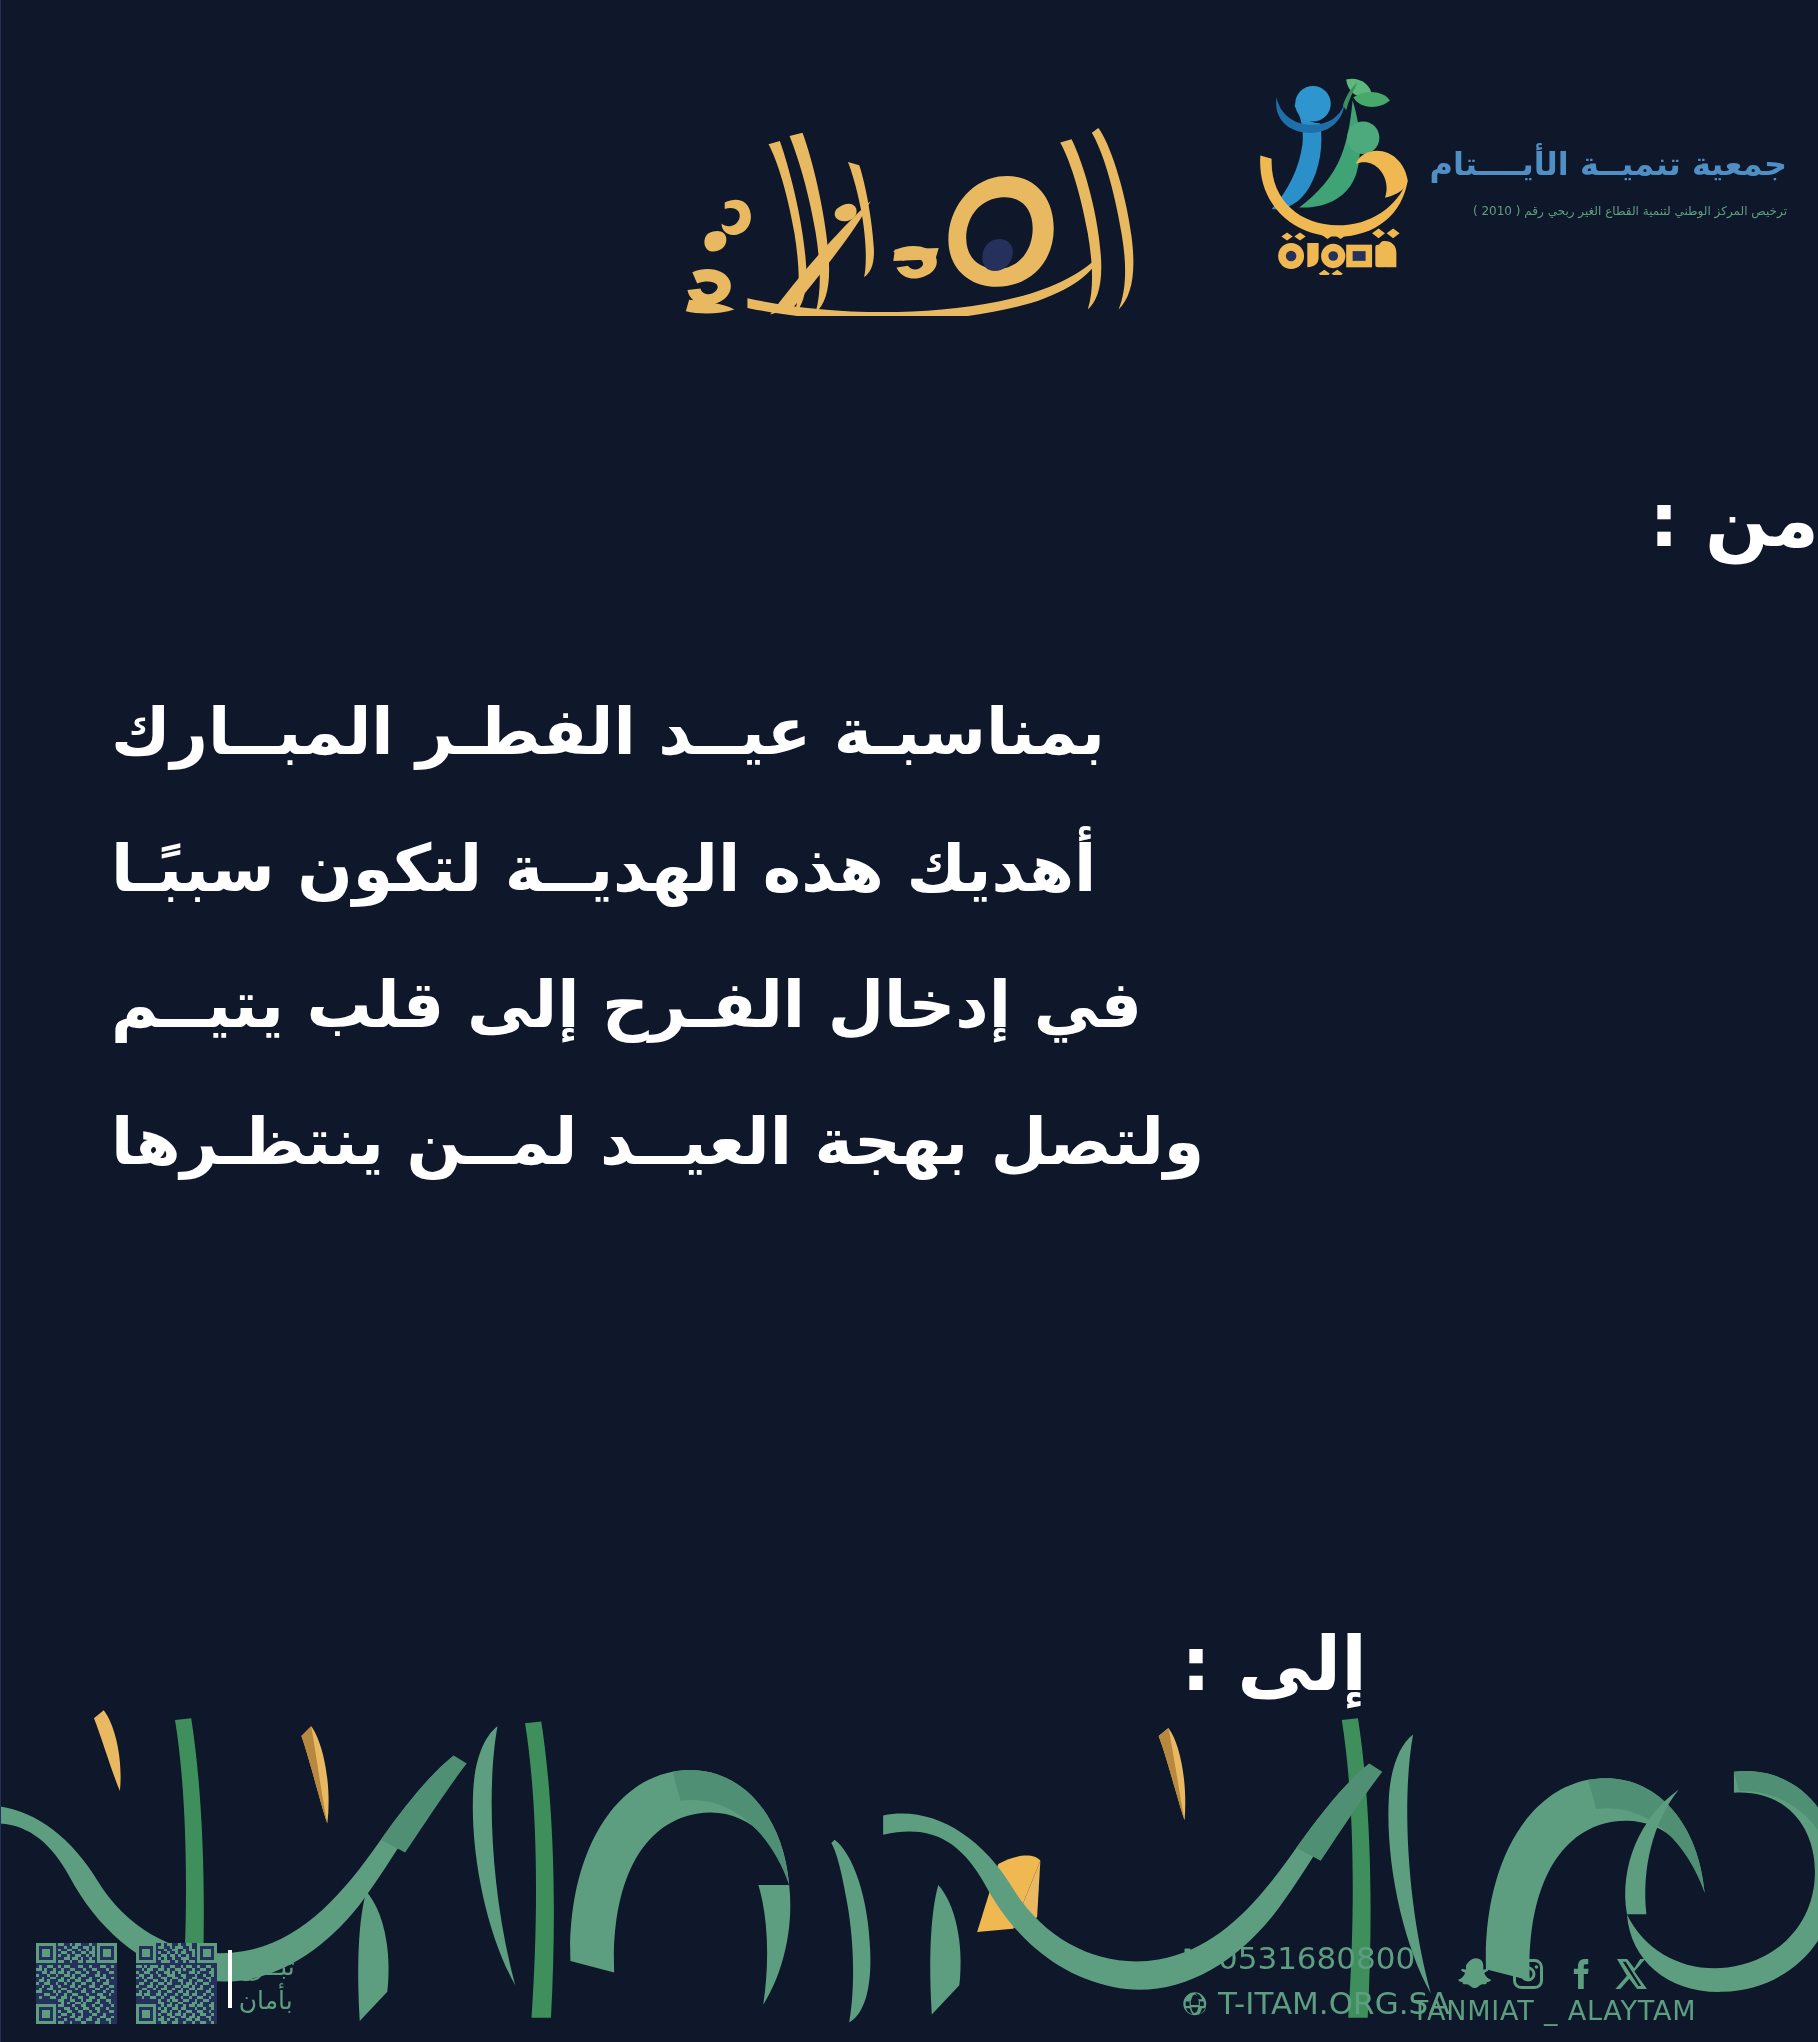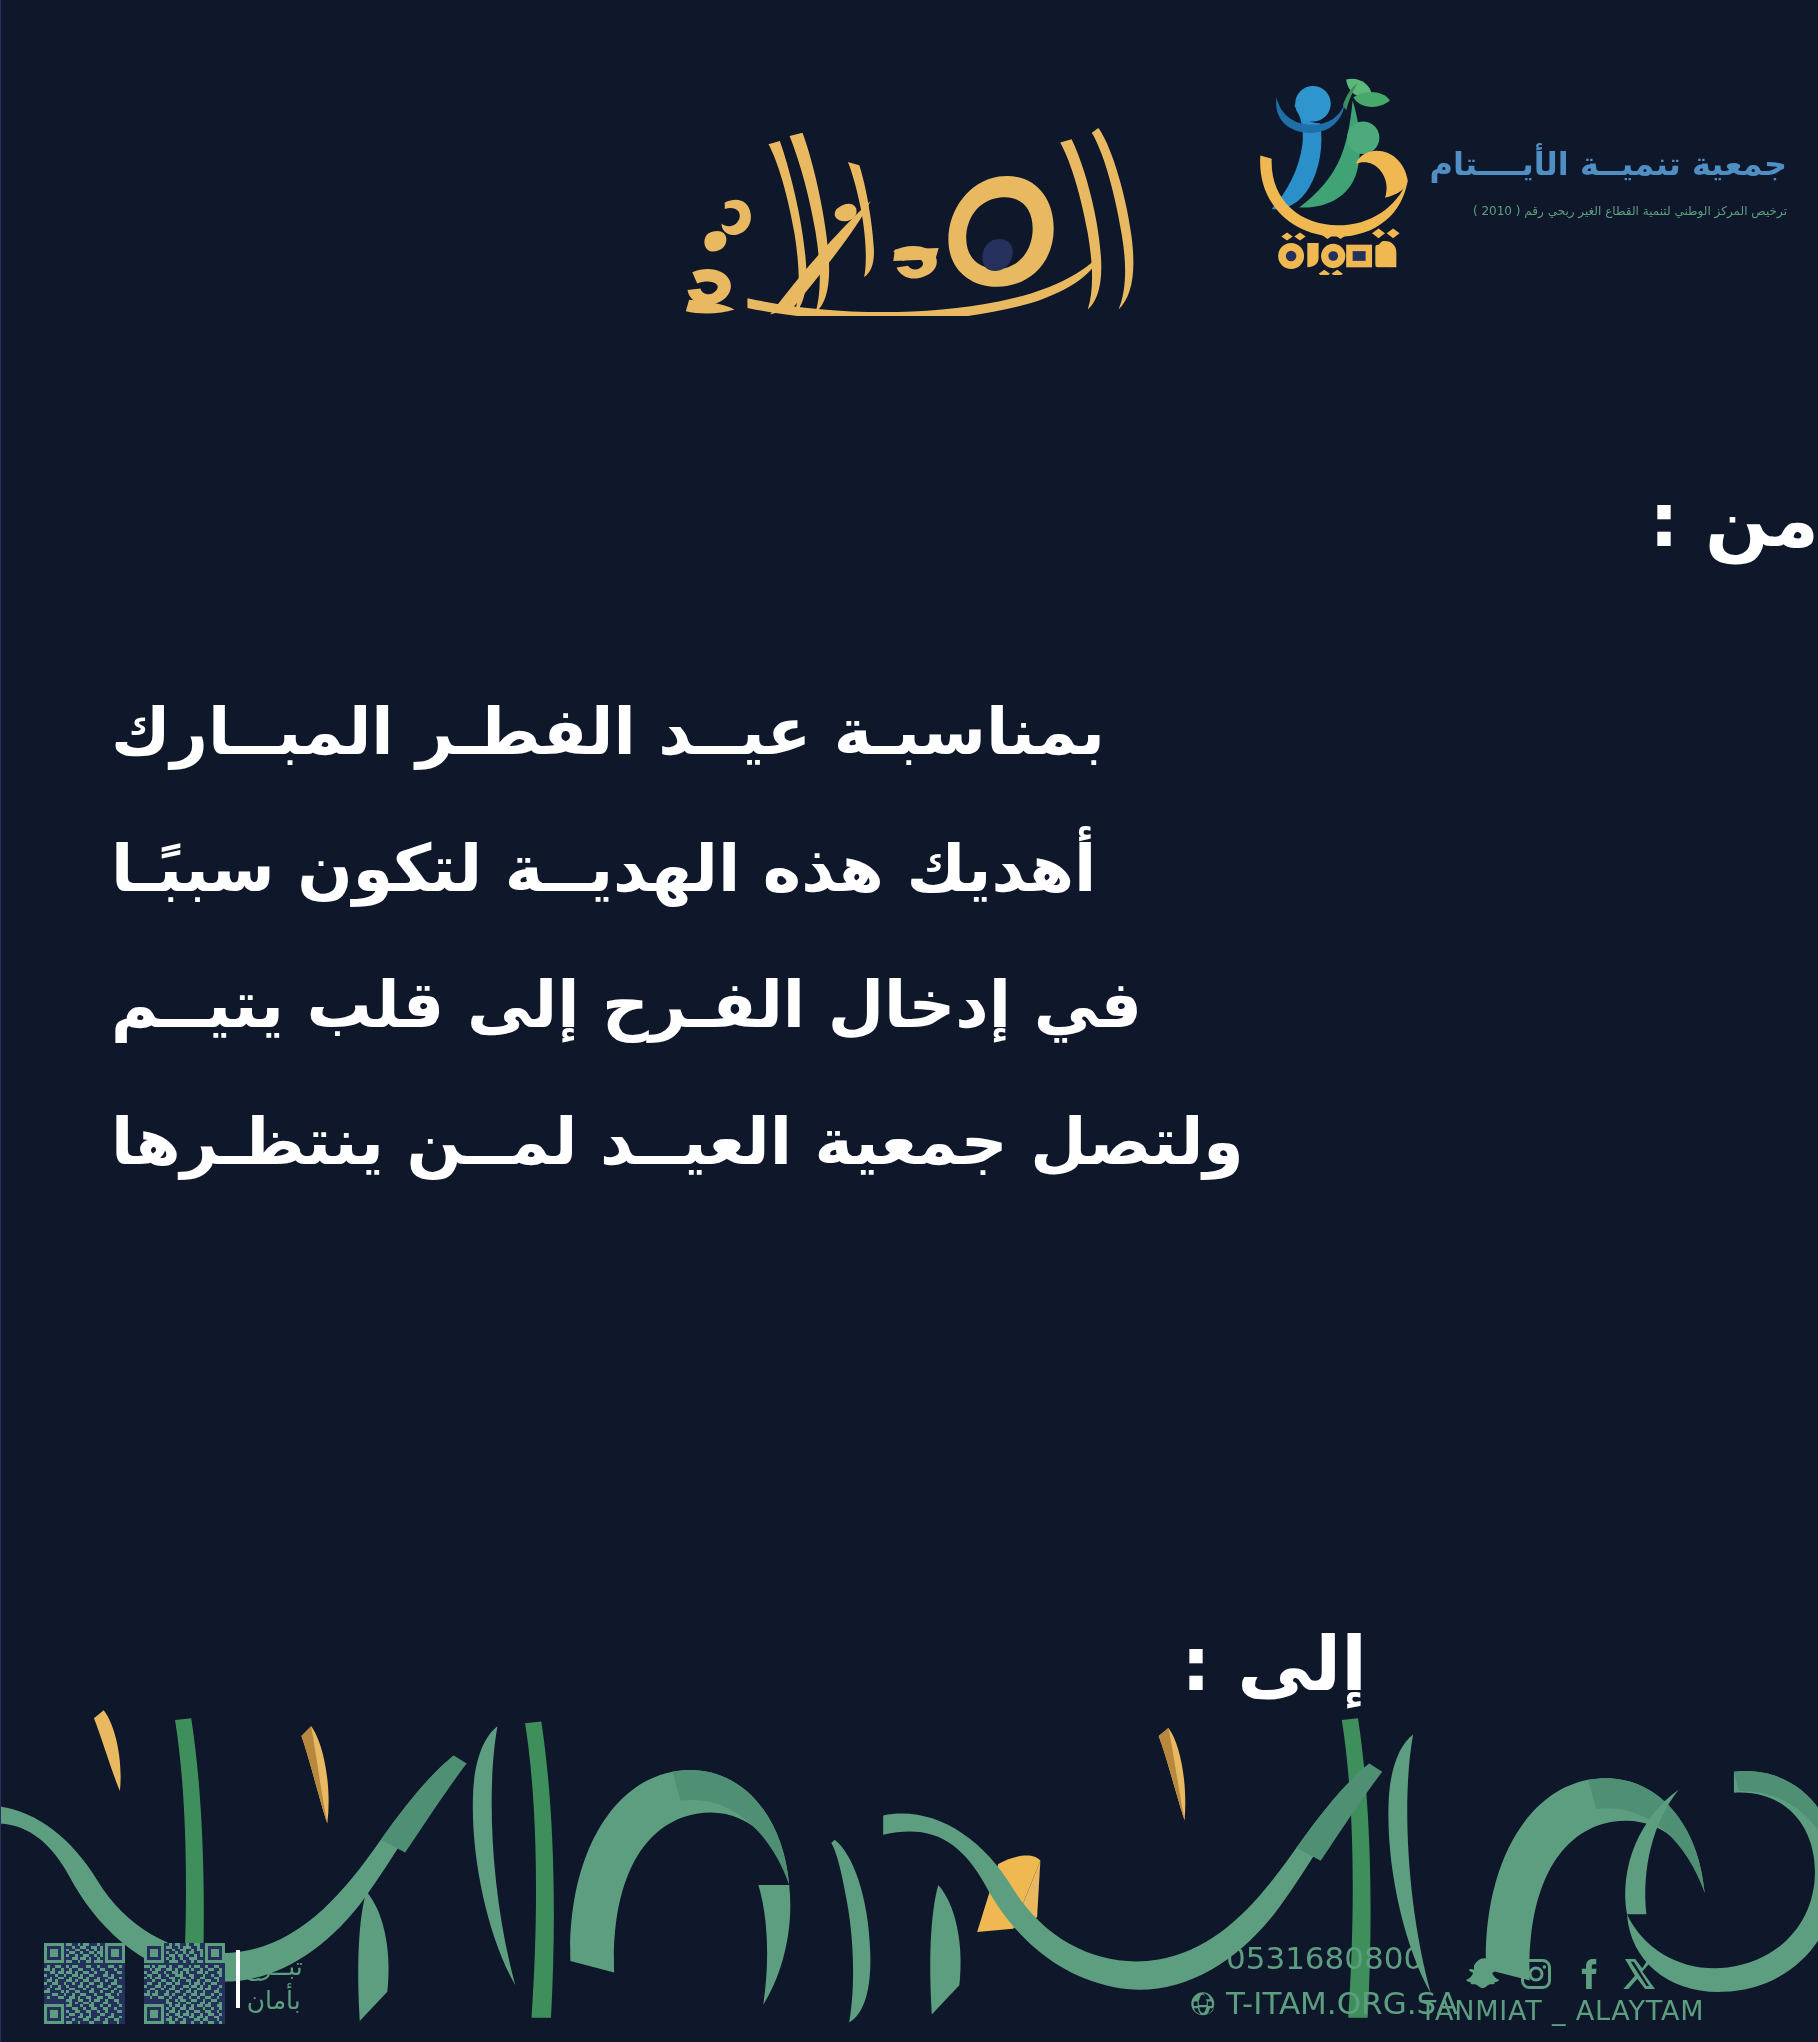--- a/index.html
+++ b/index.html
@@ -89,21 +89,21 @@
     position:absolute;
     left:0; bottom:0;
     width:1819px; height:348px;
     overflow:hidden;
   }
   .band svg{ display:block; width:1819px; height:348px; }
 
   
   .footer{
     position:absolute;
-    left:8px; bottom:0; width:1711px; height:109px;
+    left:0; bottom:0; width:1711px; height:109px;
   }
   .qr-group{
     position:absolute;
     left:36px; bottom:18px;
     display:flex; align-items:center; gap:19.4px;
   }
   .qr{ width:81px; height:81px; display:block; }
   .qr-caption{
     color:#5d9e80;
     text-align:center;
@@ -259,21 +259,21 @@
       <div class="logo-license">ترخيص المركز الوطني لتنمية القطاع الغير ربحي رقم ( 2010 )</div>
     </div>
   </div>
 
   <div class="from-label">من :</div>
 
   <div class="message">
     <div class="msg-line">بمناسبـة عيــد الفطـر المبــارك</div>
     <div class="msg-line">أهديك هذه الهديــة لتكون سببًـا</div>
     <div class="msg-line">في إدخال الفـرح إلى قلب يتيــم</div>
-    <div class="msg-line">ولتصل جمعية العيــد لمــن ينتظـرها</div>
+    <div class="msg-line">ولتصل بهجة العيــد لمــن ينتظـرها</div>
   </div>
 
   <div class="to-label">إلى :</div>
 
   <div class="band">
     <svg viewBox="0 0 2245 430" xmlns="http://www.w3.org/2000/svg" preserveAspectRatio="none" aria-hidden="true">
       <g>
 
         <path d="M384 40 C 398 58, 410 110, 404 160 C 394 130, 382 80, 372 52 Z" fill="#e8b961"></path>
         <path d="M372 52 C 382 80, 394 130, 404 160 C 396 120, 390 72, 384 40 Z" fill="#b8883e"></path>

